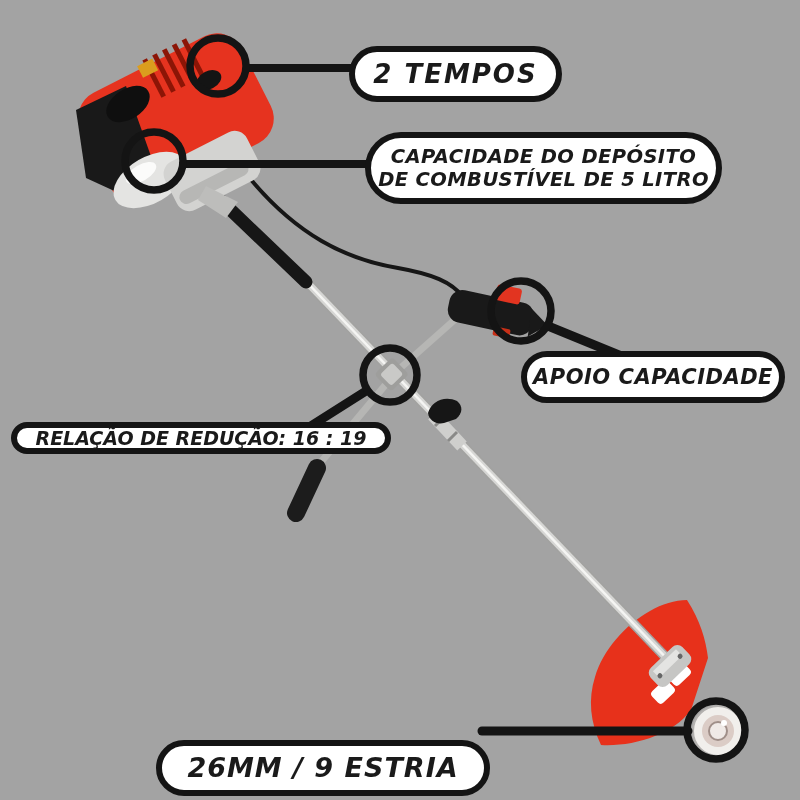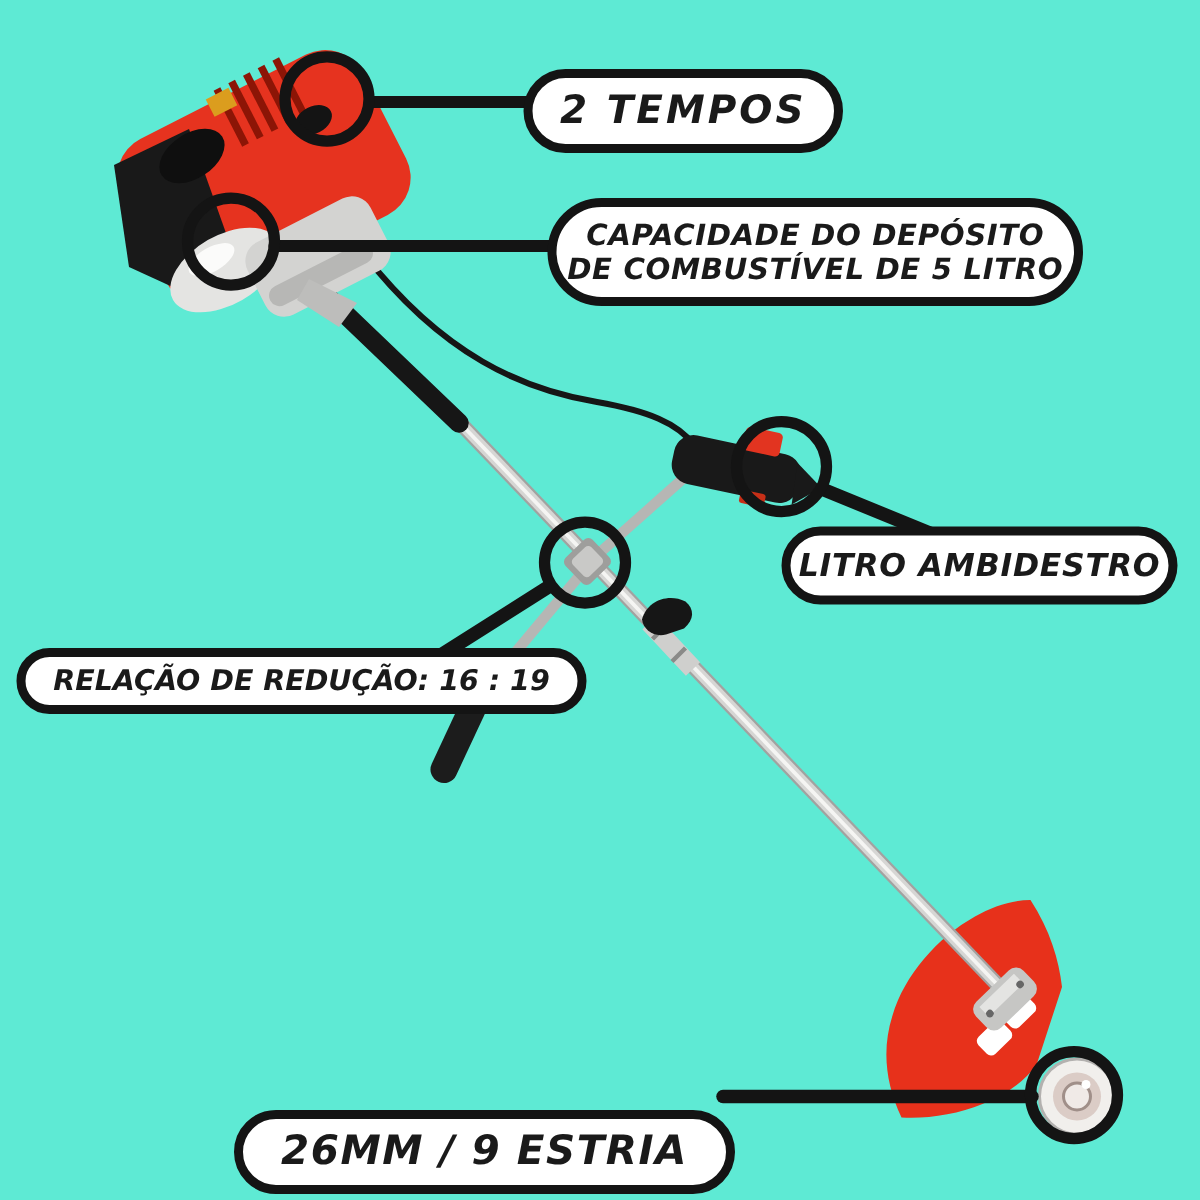--- a/index.html
+++ b/index.html
@@ -1,32 +1,32 @@
 <!DOCTYPE html>
 <html><head>
 <meta charset="utf-8">
 <style>
   html,body{margin:0;padding:0;background:#fff;}
   #stage{
-    position:relative;width:800px;height:800px;background:#5eead4;overflow:hidden;
+    position:relative;width:800px;height:800px;background:#a3a3a3;overflow:hidden;
     font-family:"DejaVu Sans","Liberation Sans",sans-serif;
   }
   #machine-svg{position:absolute;left:0;top:0;z-index:1;}
   .pill{
     position:absolute;z-index:3;box-sizing:border-box;
     background:#ffffff;border:6px solid #141414;border-radius:40px;
     display:flex;align-items:center;justify-content:center;
     font-weight:bold;font-style:italic;color:#1a1a1a;
     white-space:nowrap;text-align:center;line-height:1.18;
   }
   .pill.multi{flex-direction:column;text-align:right;}
   #pill-two-stroke {left:349px;top:46px; width:213px;height:56px;font-size:26px;letter-spacing:2px;}
   #pill-fuel       {left:365px;top:132px;width:357px;height:72px;font-size:19.5px;letter-spacing:.4px;}
   #pill-handle     {left:521px;top:351px;width:264px;height:52px;font-size:21px;letter-spacing:.5px;}
-  #pill-ratio      {left:11px; top:432px;width:380px;height:44px;font-size:19px;letter-spacing:0;}
+  #pill-ratio      {left:11px; top:422px;width:380px;height:32px;font-size:19px;letter-spacing:0;}
   #pill-spline     {left:156px;top:740px;width:334px;height:56px;font-size:27px;letter-spacing:1px;}
 </style>
 </head>
 <body>
 
 <div id="stage">
 
   <svg id="machine-svg" width="800" height="800" viewBox="0 0 800 800">
 
     <path fill="#e7311b" d="M 687,600 C 700,620 706,640 708,658 L 691,710
@@ -124,21 +124,21 @@
   <div class="pill" id="pill-two-stroke">
     <span>2 TEMPOS</span>
   </div>
 
   <div class="pill multi" id="pill-fuel">
     <span>CAPACIDADE DO DEPÓSITO</span>
     <span>DE COMBUSTÍVEL DE 5 LITRO</span>
   </div>
 
   <div class="pill" id="pill-handle">
-    <span>LITRO AMBIDESTRO</span>
+    <span>APOIO CAPACIDADE</span>
   </div>
 
   <div class="pill" id="pill-ratio">
     <span>RELAÇÃO DE REDUÇÃO: 16 : 19</span>
   </div>
 
   <div class="pill" id="pill-spline">
     <span>26MM / 9 ESTRIA</span>
   </div>
 

